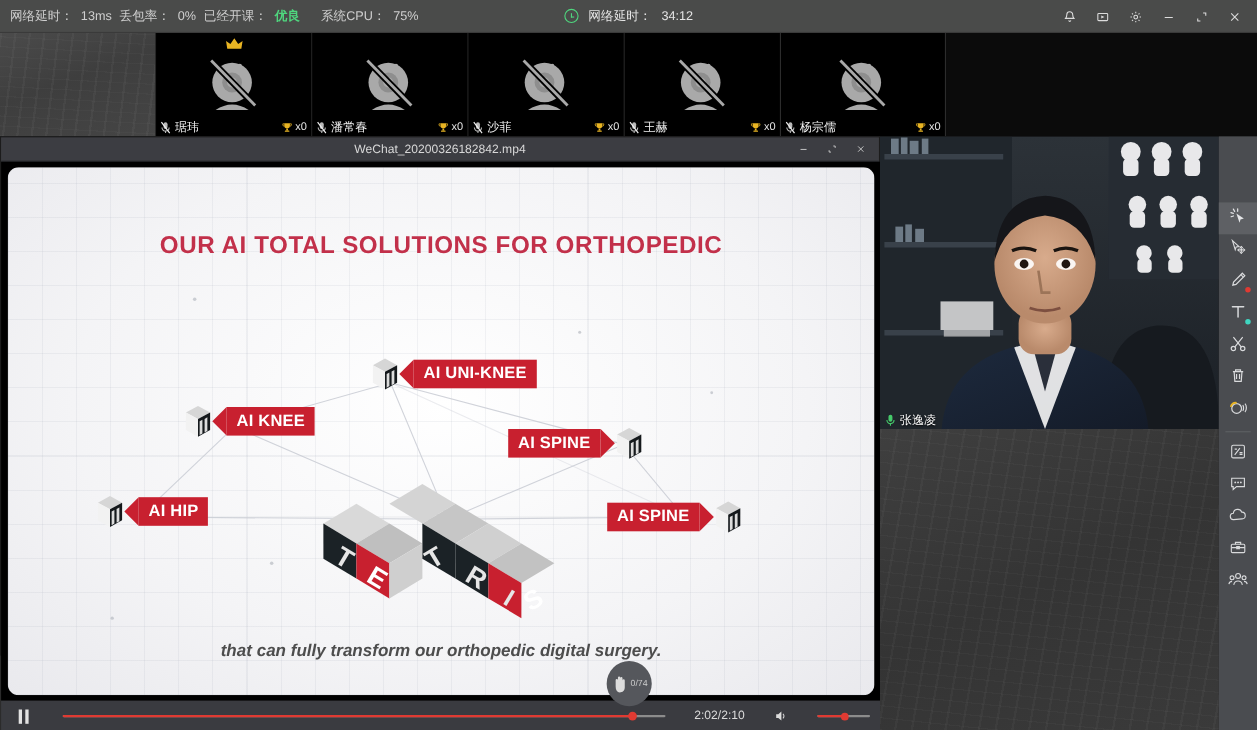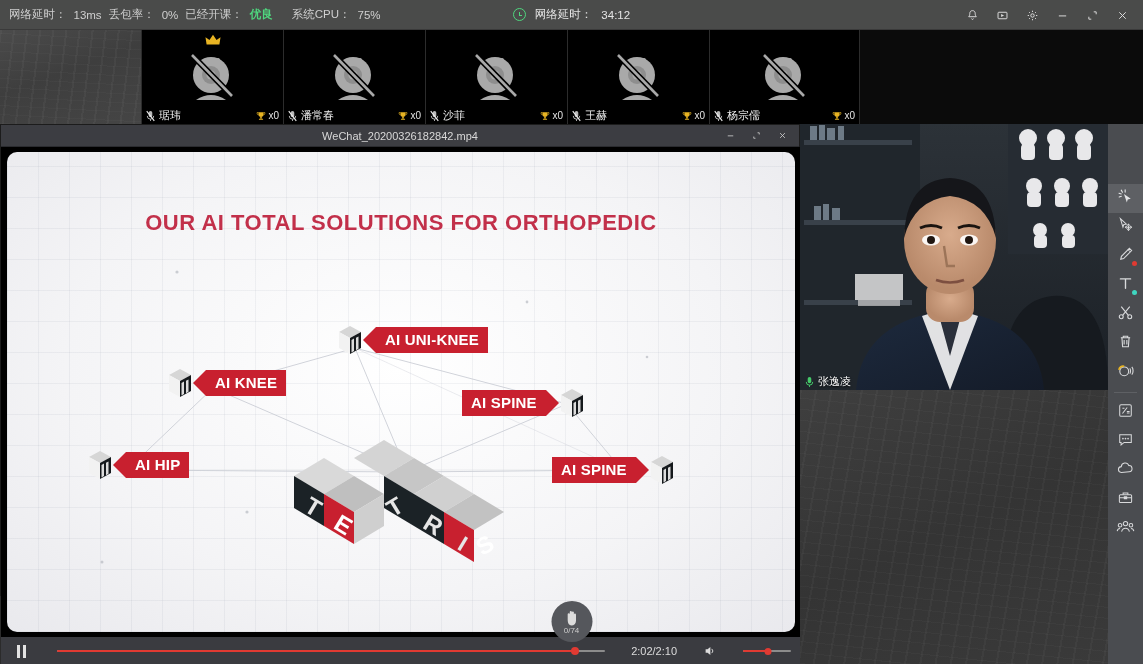--- a/index.html
+++ b/index.html
@@ -203,21 +203,21 @@
   .tool {
     width:35px; height:29px; display:flex; align-items:center; justify-content:center;
     position:relative; color:#d9dadc;
   }
   .tool.active { background:#5e6064; }
   .tool .dot { position:absolute; right:6px; bottom:5px; width:5px; height:5px; border-radius:50%; }
   .tool-sep { width:23px; height:1px; background:#5e6064; margin:5px 0; }
   .handraise {
     position:absolute; left:50%; transform:translateX(-50%); bottom:22px;
     width:41px; height:41px; border-radius:50%; background:#55575c;
-    display:flex; flex-direction:column; align-items:center; justify-content:center; gap:0px;
+    display:flex; flex-direction:row; align-items:center; justify-content:center; gap:0px;
   }
   .handraise .cnt { font-size:8px; color:#cdcdcd; margin-top:-1px; }
   .crown-top-right { position:absolute; right:10px; top:5px; }
 </style>
 </head>
 <body>
 
 <div id="app">
 
   <div class="topbar">
@@ -569,20 +569,21 @@
 
             <text x="33" y="74" fill="#e6e6e6" font-size="24" font-weight="bold" font-family="'Liberation Sans',sans-serif" text-anchor="middle" transform="rotate(31 33 74)">T</text>
             <text x="63" y="92" fill="#ffffff" font-size="24" font-weight="bold" font-family="'Liberation Sans',sans-serif" text-anchor="middle" transform="rotate(31 63 92)">E</text>
             <text x="123" y="74" fill="#e6e6e6" font-size="24" font-weight="bold" font-family="'Liberation Sans',sans-serif" text-anchor="middle" transform="rotate(-31 123 74)">T</text>
             <text x="153" y="92" fill="#e6e6e6" font-size="24" font-weight="bold" font-family="'Liberation Sans',sans-serif" text-anchor="middle" transform="rotate(31 153 92)">R</text>
             <text x="183" y="110" fill="#e6e6e6" font-size="22" font-weight="bold" font-family="'Liberation Sans',sans-serif" text-anchor="middle" transform="rotate(31 183 110)">I</text>
             <text x="213" y="112" fill="#ffffff" font-size="24" font-weight="bold" font-family="'Liberation Sans',sans-serif" text-anchor="middle" transform="rotate(-31 213 112)">S</text>
           </g>
         </svg>
 
+        <div class="slide-caption">that can fully transform our orthopedic digital surgery.</div>
       </div>
     </div>
 
     <div class="player-controls">
       <div class="pause-btn">
           <i></i>
           <i></i>
         </div>
       <div class="seek">
         <div class="track"></div>

